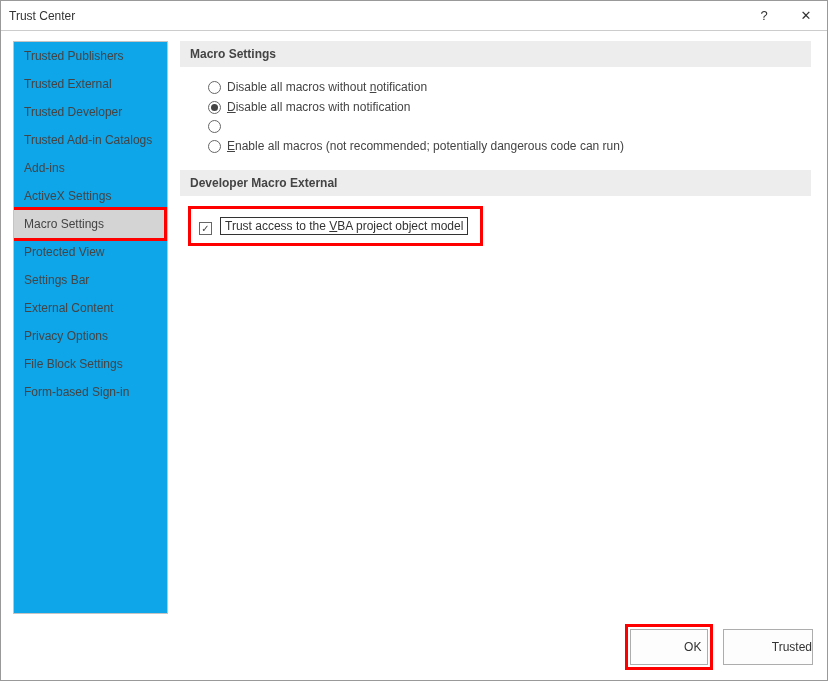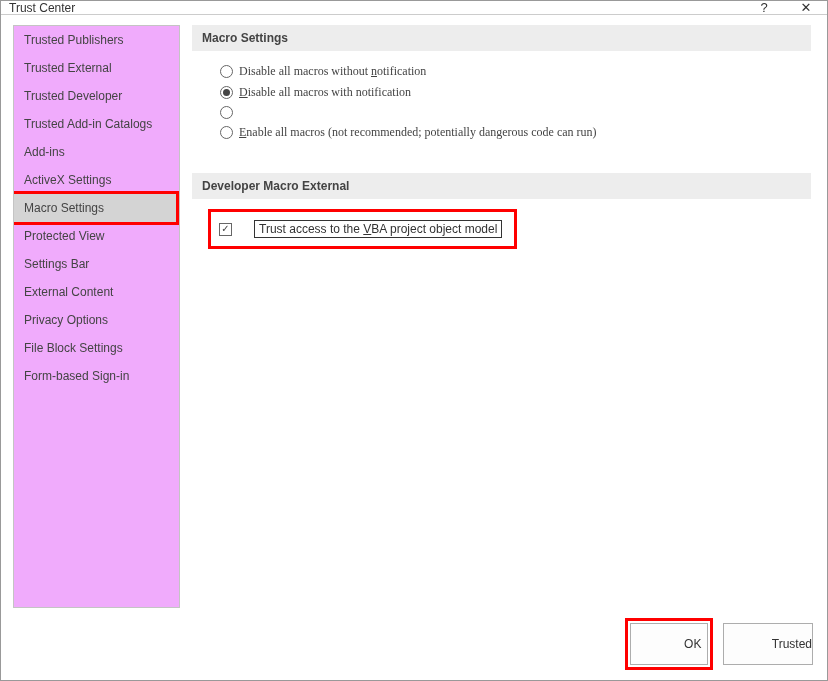--- a/index.html
+++ b/index.html
@@ -16,21 +16,21 @@
       width: 828px;
       height: 681px;
       border: 1px solid #999;
       background: #fff;
       display: flex;
       flex-direction: column;
     }
     .titlebar {
       display: flex;
       align-items: center;
-      height: 14px;
+      height: 30px;
       padding-left: 8px;
       border-bottom: 1px solid #ccc;
       font-size: 12px;
     }
     .titlebar-title { flex: 1; }
     .titlebar-btn {
       width: 42px;
       height: 30px;
       display: flex;
       align-items: center;
@@ -39,23 +39,23 @@
       font-size: 13px;
     }
     .body-area {
       flex: 1;
       display: flex;
       padding: 10px 12px 0 12px;
       gap: 12px;
       overflow: hidden;
     }
     .sidebar {
-      width: 167px;
+      width: 155px;
       border: 1px solid #c4c4c4;
-      background: #f0abfc;
+      background: #0ea5e9;
       overflow: hidden;
     }
     .sidebar-item {
       padding: 7px 10px;
       font-size: 12px;
       color: #444;
       cursor: pointer;
     }
     .sidebar-item.selected {
       background: #d4d4d4;
@@ -78,22 +78,21 @@
     .section-header {
       background: #ededed;
       padding: 6px 10px;
       font-weight: bold;
       font-size: 12px;
       color: #444;
       margin-bottom: 10px;
     }
     .radio-group {
       padding-left: 28px;
-      margin-bottom: 30px;
-      font-family: Liberation Serif, serif;
+      margin-bottom: 14px;
     }
     .radio-row, .checkbox-row {
       display: flex;
       align-items: center;
       gap: 6px;
       padding: 3px 0;
       font-size: 12px;
       color: #444;
     }
     .radio-circle {
@@ -123,37 +122,37 @@
     .checkbox-box.checked::before {
       content: "✓";
       color: #444;
     }
     .checkbox-label-box {
       border: 1px solid #333;
       padding: 1px 4px;
     }
     .checkbox-highlight-wrapper {
       display: inline-flex;
-      align-items: center;
-      gap: 22px;
+      align-items: flex-end;
+      gap: 8px;
       border: 3px solid #ff0000;
       padding: 8px 12px 8px 8px;
-      margin-left: 16px;
+      margin-left: 8px;
     }
     .footer {
       display: flex;
       justify-content: flex-end;
       align-items: center;
       gap: 10px;
       padding: 10px 14px;
       border-top: 0;
     }
     .btn {
       min-width: 78px;
-      height: 42px;
+      height: 36px;
       border: 1px solid #adadad;
       background: #fdfdfd;
       font-size: 12px;
       color: #333;
       display: flex;
       align-items: center;
       justify-content: center;
       cursor: pointer;
       padding-left: 48px;
     }

